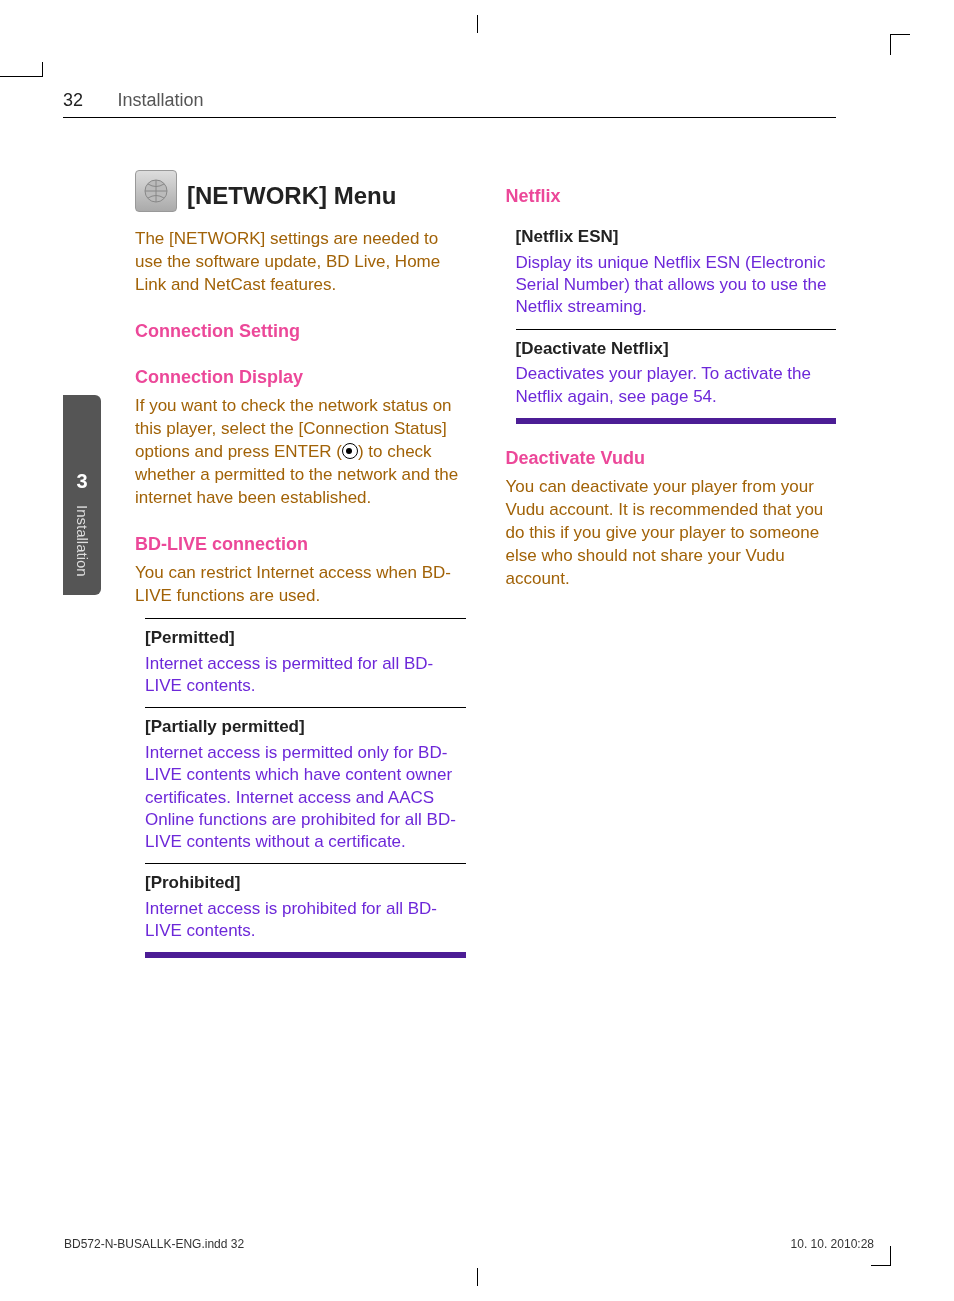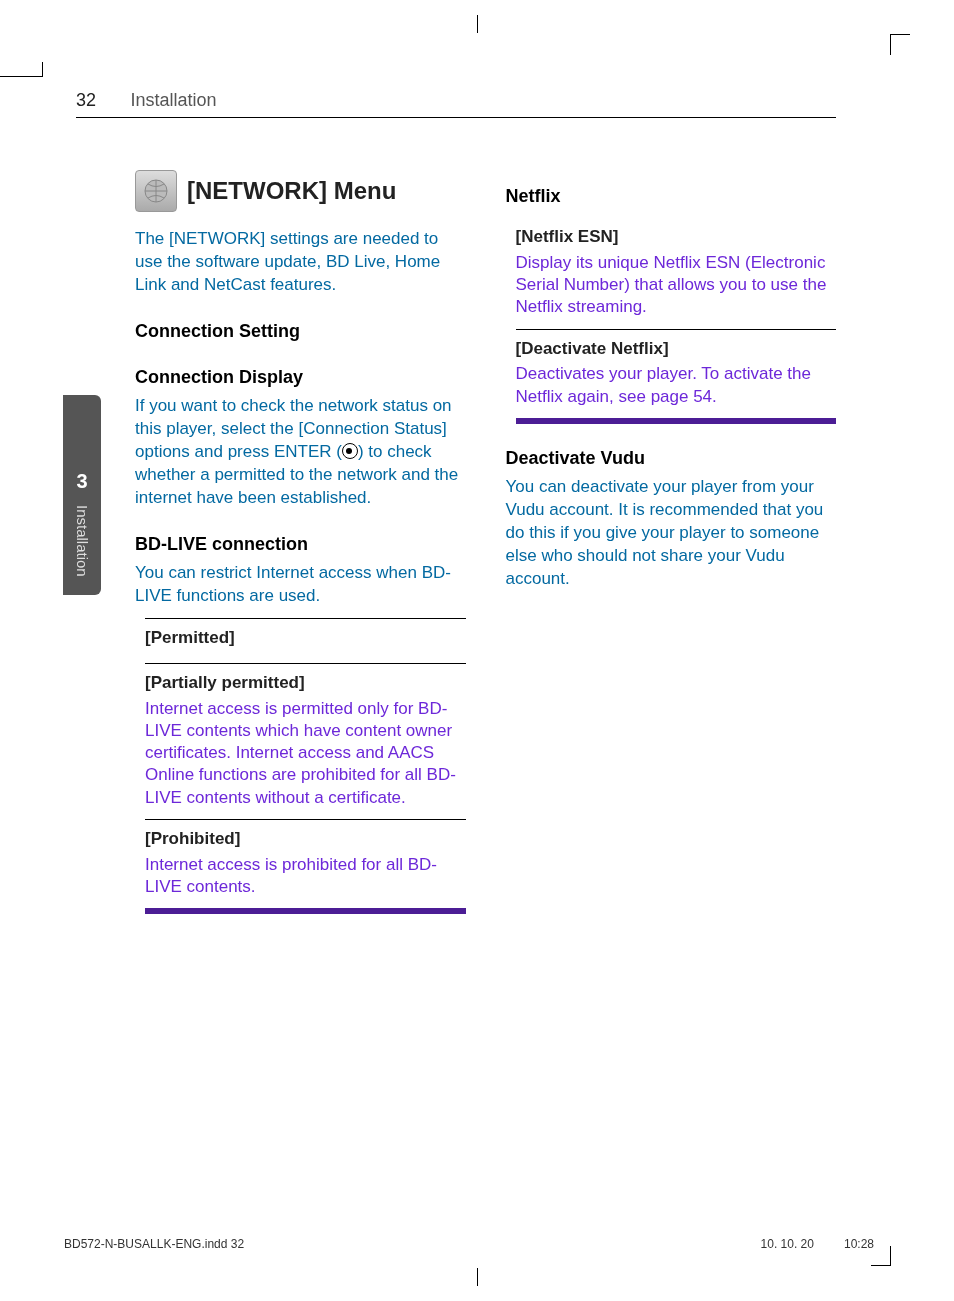--- a/index.html
+++ b/index.html
@@ -15,21 +15,21 @@
     .crop-tr::before { content:""; position:absolute; top:-1px; right:-20px; width:20px; height:1px; background:#000;}
     .crop-br { position: absolute; bottom: 35px; right: 63px; width: 20px; height: 20px; border-right: 1px solid #000; border-bottom: 1px solid #000; }
     .tick-top { position: absolute; top: 15px; left: 50%; width: 1px; height: 18px; background: #000; }
     .tick-bottom { position: absolute; bottom: 15px; left: 50%; width: 1px; height: 18px; background: #000; }
     .tick-left-h { position:absolute; top:76px; left:0; width:42px; height:1px; background:#000;}
     .tick-left-v { position:absolute; top:62px; left:42px; width:1px; height:15px; background:#000;}
 
     .page-header {
       position: absolute;
       top: 90px;
-      left: 76px;
+      left: 63px;
       right: 118px;
       border-bottom: 1px solid #000;
       padding-bottom: 6px;
     }
     .page-number { font-size: 18px; font-weight: normal; color: #222; }
     .section-title { font-size: 18px; color: #555; margin-left: 30px; }
 
     .side-tab {
       position: absolute;
       left: 63px;
@@ -49,23 +49,23 @@
 
     .content {
       position: absolute;
       top: 170px;
       left: 135px;
       right: 118px;
       display: flex;
       gap: 40px;
     }
     .col { flex: 1; font-size: 17px; line-height: 1.35; color: #222; }
-    .col h1 { font-size: 24px; font-weight: bold; display: flex; align-items: center; gap: 10px; margin-bottom: 16px; }
-    .col h2 { font-size: 18px; font-weight: bold; margin-top: 22px; margin-bottom: 6px; color: #000000; }
-    .col p { margin-bottom: 4px; color: #0369a1; }
+    .col h1 { font-size: 24px; font-weight: bold; display: flex; align-items: flex-end; gap: 10px; margin-bottom: 16px; }
+    .col h2 { font-size: 18px; font-weight: bold; margin-top: 22px; margin-bottom: 6px; color: #ec4899; }
+    .col p { margin-bottom: 4px; color: #a16207; }
     .network-icon {
       width: 42px; height: 42px;
       background: linear-gradient(#ddd,#aaa);
       border: 1px solid #999;
       border-radius: 4px;
       display: inline-flex; align-items: center; justify-content: center;
       font-size: 24px; color: #666;
     }
     .option-list { margin: 10px 0 0 10px; }
     .option { border-top: 1px solid #000; padding: 8px 0 10px 0; }
@@ -93,21 +93,21 @@
     .footer {
       position: absolute;
       bottom: 50px;
       left: 64px;
       right: 80px;
       font-size: 12px;
       color: #333;
       display: flex;
       justify-content: space-between;
     }
-    .footer-right { display: flex; gap: 30px; }
+    .footer-right { display: flex; }
   </style>
 </head>
 <body>
 
 <div class="tick-top"></div>
 <div class="tick-bottom"></div>
 <div class="tick-left-h"></div>
 <div class="tick-left-v"></div>
 <div class="crop-tr"></div>
 <div class="crop-br"></div>
@@ -141,20 +141,21 @@
     <p>
       <span>If you want to check the network status on this player, select the [Connection Status] options and press ENTER (</span><span class="enter-icon"></span><span>) to check whether a permitted to the network and the internet have been established.</span>
     </p>
 
     <h2>BD-LIVE connection</h2>
     <p>You can restrict Internet access when BD-LIVE functions are used.</p>
 
     <div class="option-list">
       <div class="option">
         <div class="option-title">[Permitted]</div>
+        <div class="option-body">Internet access is permitted for all BD-LIVE contents.</div>
       </div>
       <div class="option">
         <div class="option-title">[Partially permitted]</div>
         <div class="option-body">Internet access is permitted only for BD-LIVE contents which have content owner certificates. Internet access and AACS Online functions are prohibited for all BD-LIVE contents without a certificate.</div>
       </div>
       <div class="option">
         <div class="option-title">[Prohibited]</div>
         <div class="option-body">Internet access is prohibited for all BD-LIVE contents.</div>
       </div>
     </div>

